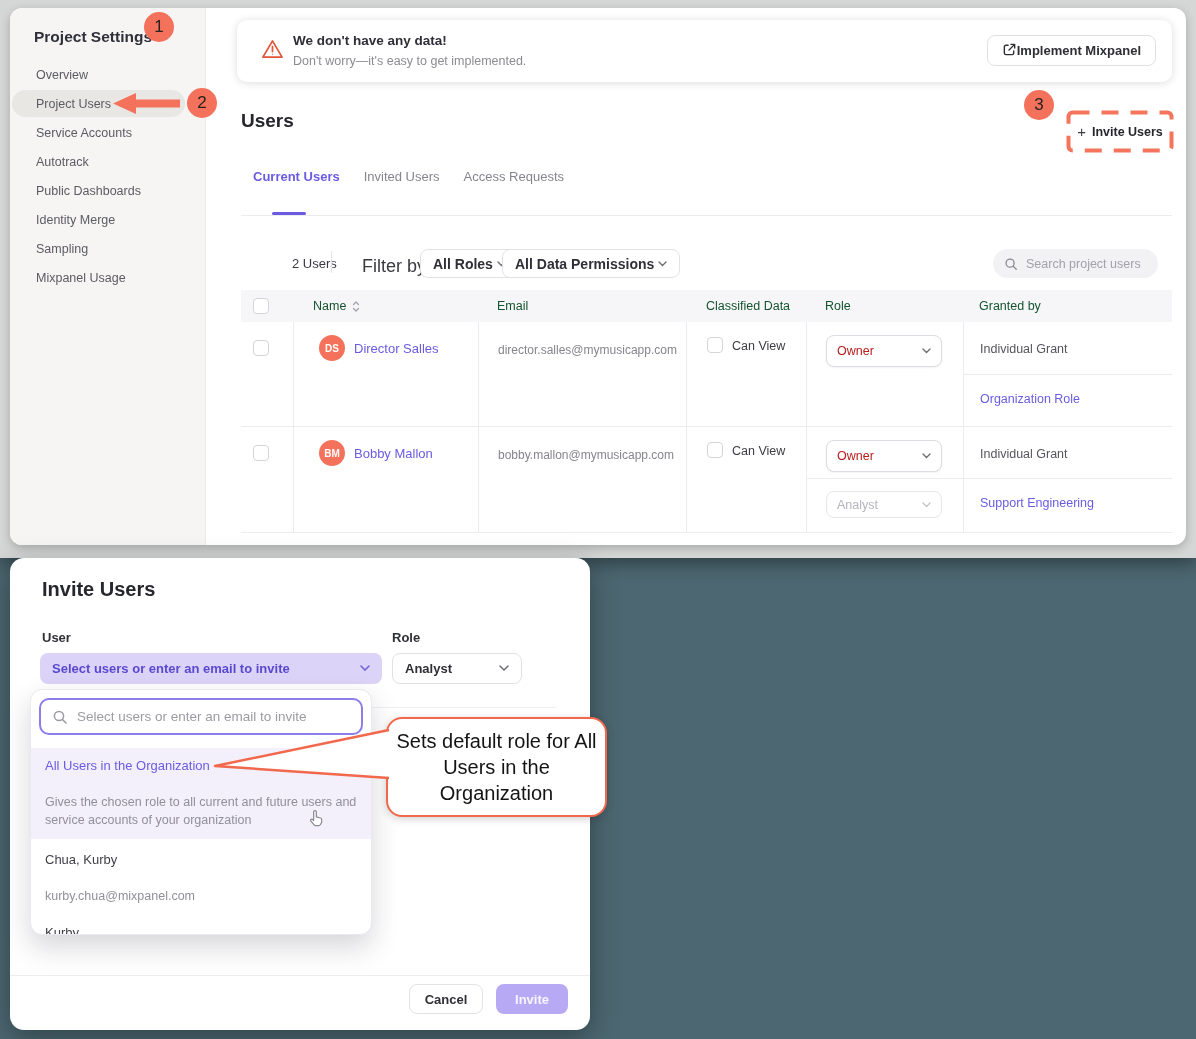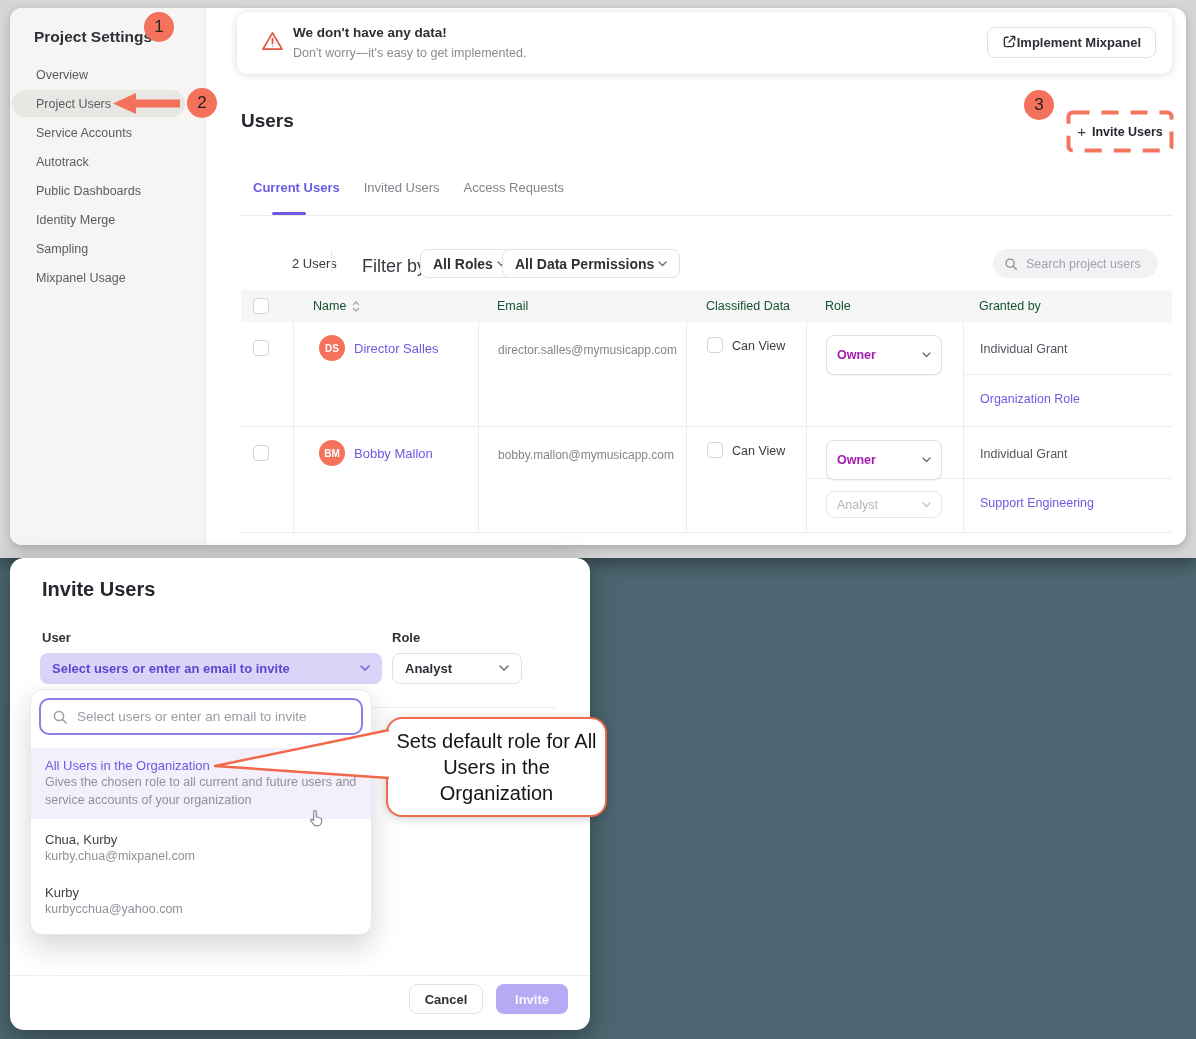--- a/index.html
+++ b/index.html
@@ -23,39 +23,39 @@
     background:#f6f5f3; border-radius:12px 0 0 12px; border-right:1px solid #ecebe8; }
   .sidebar-title { position:absolute; left:24px; top:20px; font-size:15.5px; font-weight:bold; color:#30303a; }
   .side-items { position:absolute; left:0; top:52px; width:100%; }
   .side-item { height:29px; display:flex; align-items:center; padding-left:26px;
     font-size:12.5px; color:#5b5b63; cursor:pointer; position:relative; }
   .side-item.active::before { content:""; position:absolute; left:2px; right:20px; top:1px; bottom:1px;
     background:#e9e7e3; border-radius:14px; }
   .side-item span { position:relative; }
 
   
-  .banner { position:absolute; left:227px; top:4px; width:935px; height:62px; background:#fff;
+  .banner { position:absolute; left:227px; top:12px; width:935px; height:62px; background:#fff;
     border-radius:10px; box-shadow:0 1px 8px rgba(0,0,0,.14); }
   .banner-title { position:absolute; left:56px; top:13px; font-size:13.5px; font-weight:bold; color:#2e2e36; }
   .banner-sub { position:absolute; left:56px; top:34px; font-size:12.5px; color:#8b8b93; }
   .warn-icon { position:absolute; left:24px; top:18px; }
   .impl-btn { position:absolute; right:16px; top:15px; height:31px; padding:0 14px;
     border:1px solid #e1e1e5; border-radius:8px; background:#fff; display:flex; align-items:center; 
     font-size:13px; font-weight:bold; color:#2e2e36; cursor:pointer; }
 
   .users-heading { position:absolute; left:231px; top:102px; font-size:19px; font-weight:bold; color:#26262e; }
 
   
   .invite-dashed { position:absolute; left:1056px; top:102px; width:108px; height:43px; z-index:5; }
   .invite-btn { position:absolute; inset:6px; display:flex; align-items:center; justify-content:center; gap:6px;
     font-size:12.5px; font-weight:bold; color:#26262e; cursor:pointer; background:transparent; border:none; }
   .plus { font-size:15px; font-weight:400; color:#3a3a42; }
 
   
-  .tabs { position:absolute; left:231px; top:164px; display:flex; }
+  .tabs { position:absolute; left:231px; top:153px; display:flex; }
   .tab { padding:8px 12px; font-size:13px; color:#85858d; cursor:pointer; }
   .tab.active { color:#6a5be2; font-weight:bold; }
   .tab-underline { position:absolute; left:262px; top:204px; width:34px; height:3px; background:#6a5be2; border-radius:2px; }
   .tab-divider { position:absolute; left:231px; top:207px; width:931px; height:1px; background:#ececef; }
 
   
   .tb-count { position:absolute; left:282px; top:248px; font-size:13px; color:#3a3a42; }
   .tb-vdiv { position:absolute; left:321px; top:243px; width:1px; height:22px; background:#e6e6ea; }
   .tb-filter-label { position:absolute; left:352px; top:248px; font-size:18px; color:#3a3a42; }
   .pill-btn { position:absolute; top:241px; height:29px; border:1px solid #e3e3e7; border-radius:8px; background:#fff;
@@ -80,23 +80,23 @@
   .span2 { grid-row:1 / span 2; }
   .bl { border-left:1px solid #ececf0; }
   .cb-cell { padding:18px 0 0 12px; }
   .name-cell { padding:13px 0 0 25px; display:flex; align-items:flex-start; gap:9px; }
   .avatar { width:26px; height:26px; border-radius:50%; background:#f4715b; color:#fff; font-size:10px; font-weight:bold;
     display:flex; align-items:center; justify-content:center; }
   .uname { font-size:13px; color:#6a5be2; padding-top:6px; cursor:pointer; }
   .email-cell { padding:21px 0 0 19px; font-size:12px; color:#85858d; }
   .class-cell { padding:15px 0 0 20px; display:flex; align-items:flex-start; gap:9px; }
   .class-cell span { font-size:12.5px; color:#3c3c44; padding-top:2px; }
-  .role-select { margin:13px 0 0 19px; width:116px; height:40px; border:1px solid #dcdce2; border-radius:8px; background:#fff;
-    display:flex; align-items:center; justify-content:space-between; padding:0 10px; font-size:12.5px; font-weight:bold;
-    color:#a21caf; cursor:pointer; box-shadow:0 1px 2px rgba(0,0,0,.05); }
+  .role-select { margin:13px 0 0 19px; width:116px; height:32px; border:1px solid #dcdce2; border-radius:8px; background:#fff;
+    display:flex; align-items:center; justify-content:space-between; padding:0 10px; font-size:12.5px; font-weight:normal;
+    color:#b91c1c; cursor:pointer; box-shadow:0 1px 2px rgba(0,0,0,.05); }
   .role-select.disabled { margin-top:12px; height:27px; border:1px solid #e6e6ec; color:#b4b4bc; font-weight:400; box-shadow:none; cursor:default; }
   .granted { padding:20px 0 0 16px; font-size:12.5px; color:#55555f; }
   .granted.link { color:#6a5be2; padding-top:17px; cursor:pointer; }
   .subdiv-b { border-bottom:1px solid #ececf0; }
 
   
   .marker { position:absolute; width:30px; height:30px; border-radius:50%; background:#f4715b;
     display:flex; align-items:center; justify-content:center; font-size:17px; color:#28211e; z-index:20; }
 
   
@@ -116,21 +116,21 @@
     border:1px solid #e9e9ee; border-radius:12px; box-shadow:0 12px 28px rgba(30,30,50,.18); z-index:3; overflow:hidden; }
   .dd-search { margin:8px; height:37px; border:2px solid #8b7dea; border-radius:10px; display:flex; align-items:center;
     gap:9px; padding:0 11px; }
   .dd-search input { border:none; outline:none; background:transparent; font-size:13.5px; color:#5a5a64; width:270px;
     font-family:"Liberation Sans", sans-serif; }
   .dd-search input::placeholder { color:#9b9ba4; }
   .dd-option { padding:10px 14px; cursor:pointer; }
   .dd-option.highlight { background:#f3f0fb; margin-top:13px; }
   .dd-opt-title { font-size:13px; color:#3f3f48; }
   .dd-option.highlight .dd-opt-title { color:#6a5be2; }
-  .dd-opt-sub { font-size:12.5px; color:#90909a; line-height:1.45; margin-top:0; }
+  .dd-opt-sub { font-size:12.5px; color:#90909a; line-height:1.45; margin-top:20px; }
   .hand-cursor { position:absolute; left:296px; top:250px; z-index:6; }
   .modal-footer-div { position:absolute; left:0; top:417px; width:100%; height:1px; background:#ededf0; }
   .btn-cancel { position:absolute; left:399px; top:426px; width:74px; height:30px; border:1px solid #e3e3e7;
     border-radius:8px; background:#fff; font-size:13px; font-weight:bold; color:#2f2f37; cursor:pointer;
     font-family:"Liberation Sans", sans-serif; }
   .btn-invite { position:absolute; left:486px; top:426px; width:72px; height:30px; border:none;
     border-radius:8px; background:#b7a9f3; font-size:13px; font-weight:bold; color:#f7f5ff; cursor:pointer;
     font-family:"Liberation Sans", sans-serif; }
 
   

